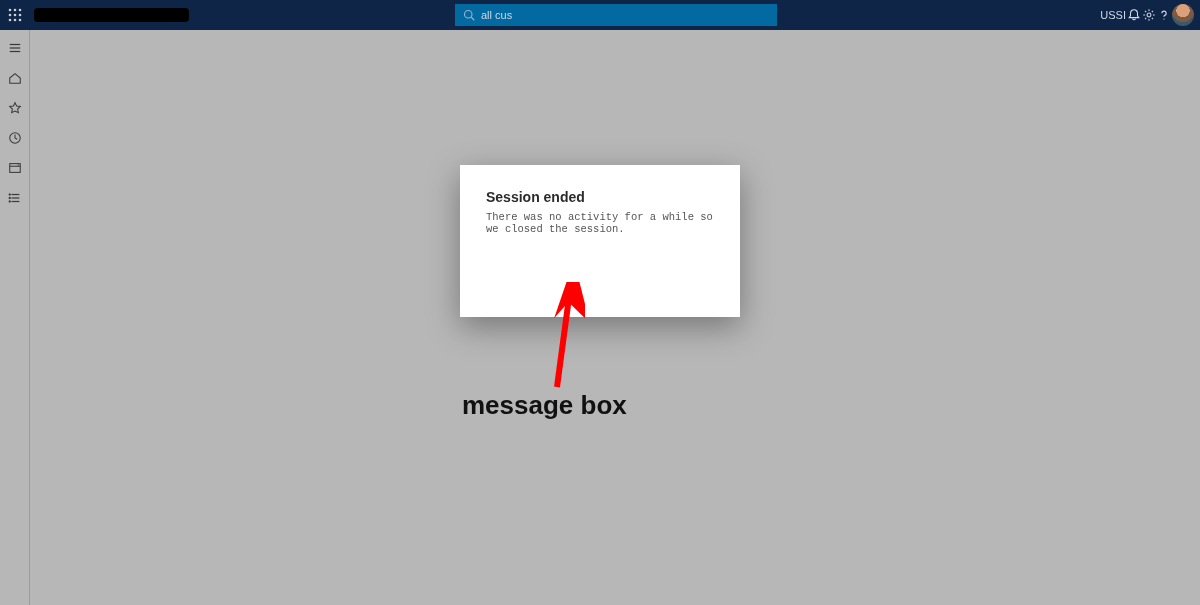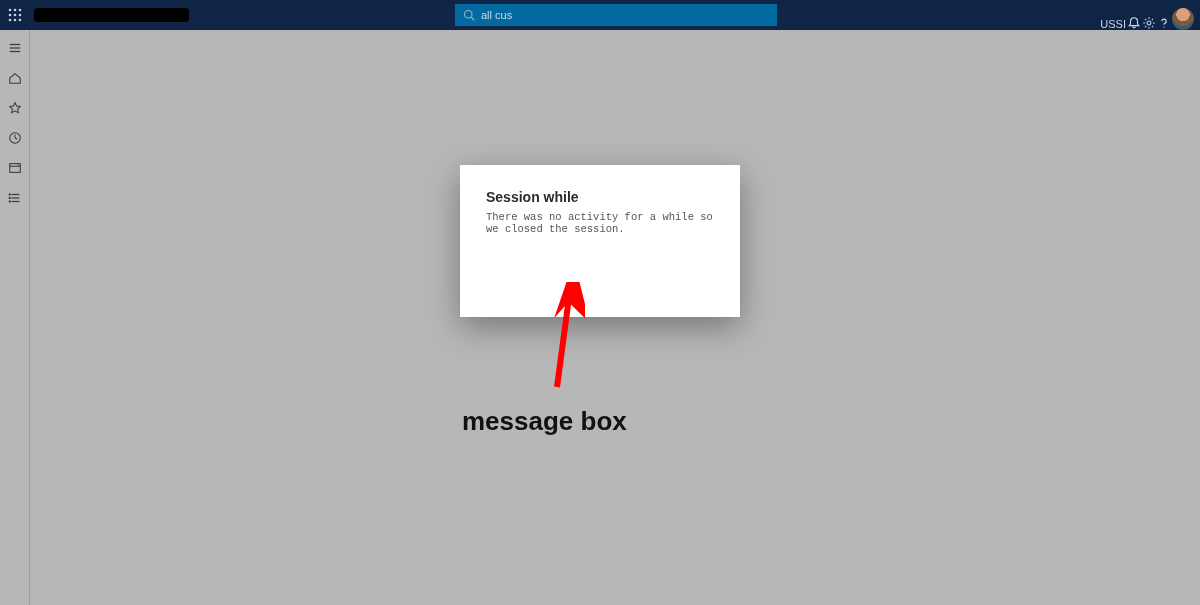--- a/index.html
+++ b/index.html
@@ -39,21 +39,21 @@
       color: #9fb2cc;
       font-size: 11px;
     }
     .search svg { width: 12px; height: 12px; margin-right: 6px; flex-shrink: 0; }
     .search input {
       background: transparent; border: none; outline: none;
       color: #cdd8e8; font-size: 11px; width: 100%;
     }
     .top-right {
       position: absolute; right: 6px; top: 0; height: 30px;
-      display: flex; align-items: flex-end; gap: 1px;
+      display: flex; align-items: center; gap: 1px;
       color: #cdd8e8; font-size: 11px;
     }
     .top-right .ico { width: 14px; height: 14px; display: flex; align-items: center; justify-content: center; cursor: pointer; }
     .top-right .ico svg { width: 14px; height: 14px; }
     .avatar {
       width: 22px; height: 22px; border-radius: 50%;
       background: radial-gradient(circle at 50% 30%, #d9a07a 0 35%, #7a5a44 36% 60%, #3a5a6a 61% 100%);
       cursor: pointer;
     }
     .leftrail {
@@ -103,21 +103,20 @@
       position: absolute;
       left: 545px; top: 282px;
       width: 40px; height: 110px;
       pointer-events: none;
     }
     .annot-label {
       position: absolute;
       left: 462px; top: 390px;
       font-size: 26px; font-weight: 700; color: #111;
       pointer-events: none;
-      margin-top: 16px;
     }
   </style>
 </head>
 <body>
 
 <div class="topbar">
   <div class="waffle">
     <svg viewBox="0 0 14 14" fill="currentColor">
         <circle cx="2" cy="2" r="1.3"></circle>
         <circle cx="7" cy="2" r="1.3"></circle>
@@ -201,21 +200,21 @@
         <line x1="4" y1="8" x2="13" y2="8"></line>
         <line x1="4" y1="12" x2="13" y2="12"></line>
         <circle cx="2" cy="4" r="0.6" fill="currentColor"></circle>
         <circle cx="2" cy="8" r="0.6" fill="currentColor"></circle>
         <circle cx="2" cy="12" r="0.6" fill="currentColor"></circle>
       </svg>
   </div>
 </div>
 
 <div class="dialog">
-  <h3>Session while</h3>
+  <h3>Session ended</h3>
   <p>There was no activity for a while so we closed the session.</p>
 </div>
 
 <svg class="annot-arrow" viewBox="0 0 40 110">
   <defs>
     <marker id="ah" markerWidth="10" markerHeight="10" refX="5" refY="2" orient="auto">
       <path d="M0,0 L10,2 L0,6 L3,2 Z" fill="#ff0000"></path>
     </marker>
   </defs>
   <line x1="12" y1="105" x2="25" y2="8" stroke="#ff0000" stroke-width="6" marker-end="url(#ah)"></line>

